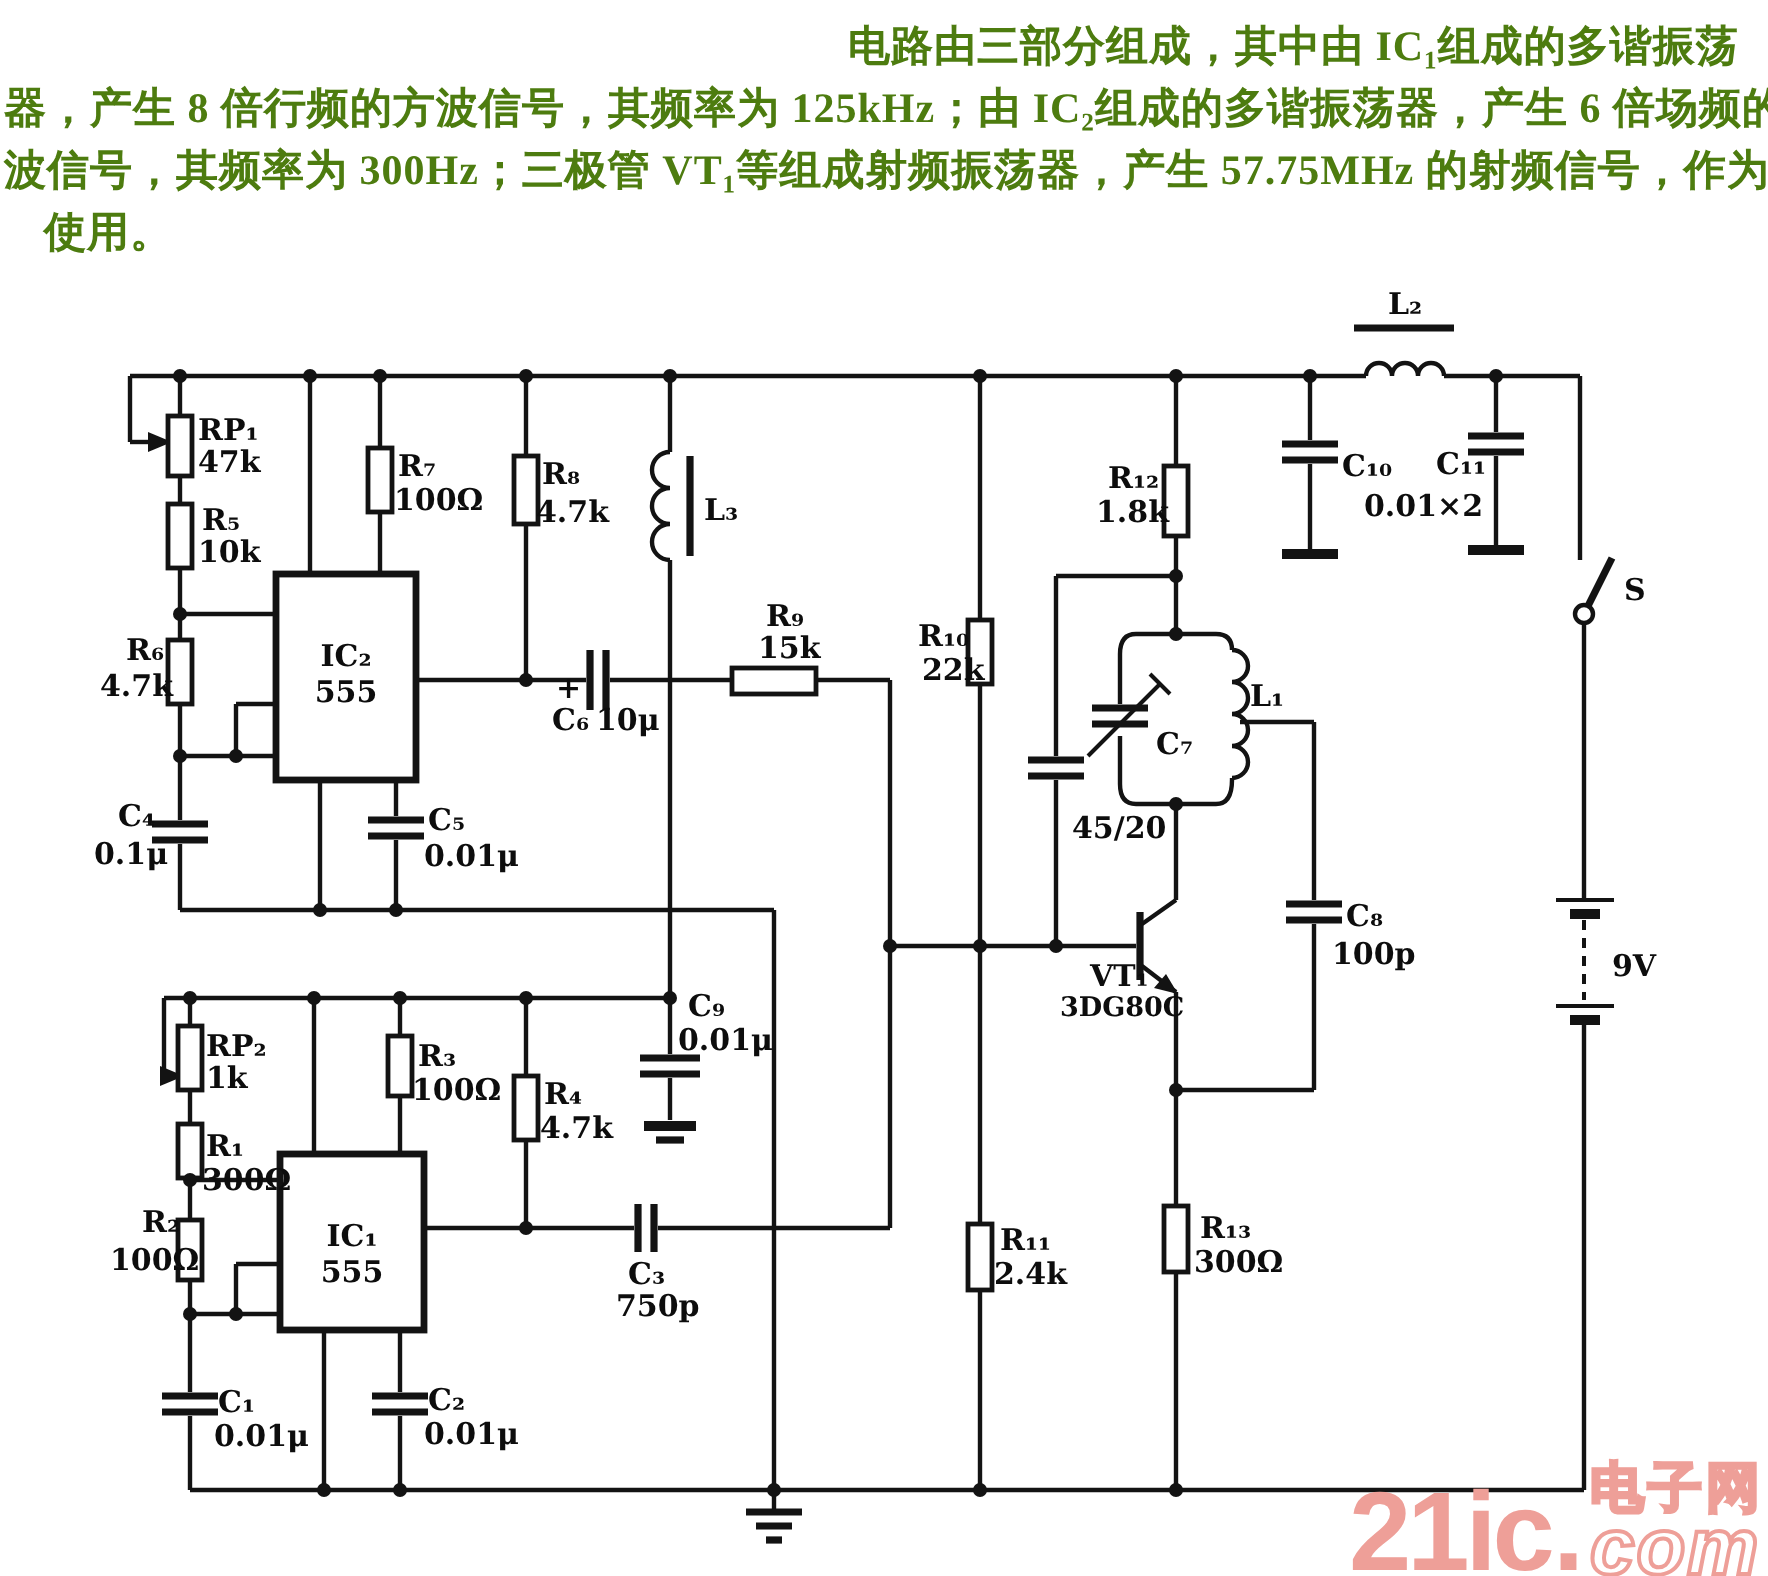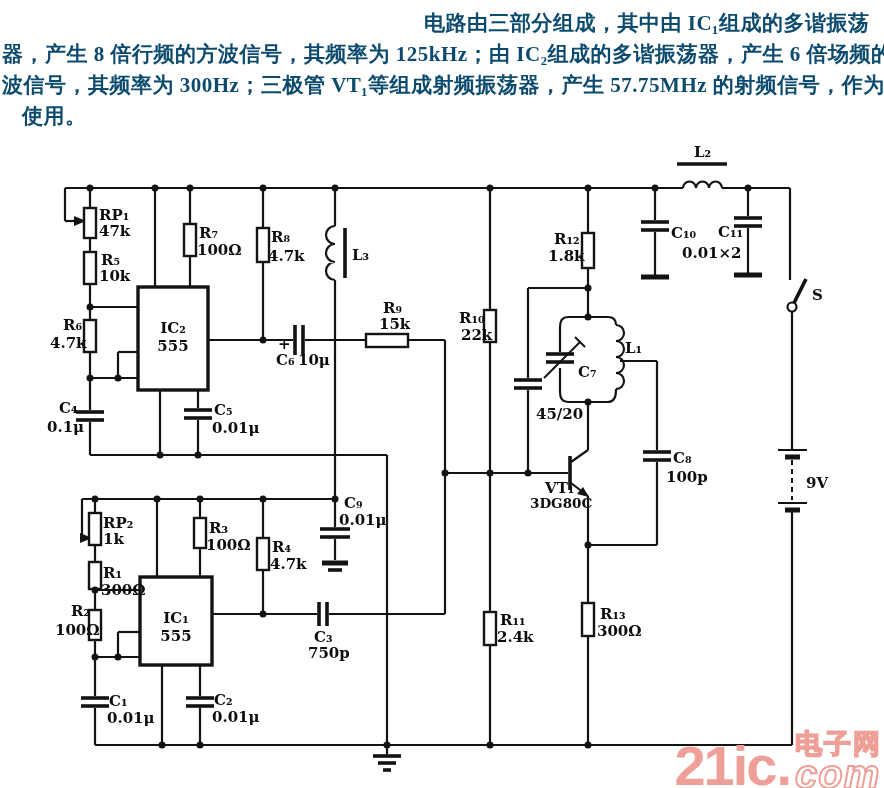--- a/index.html
+++ b/index.html
@@ -1,19 +1,19 @@
 <!DOCTYPE html>
 <html><head>
 <meta charset="utf-8">
 <style>
   html,body{margin:0;padding:0;background:#fff;}
   #page{position:relative;width:884px;height:788px;background:#ffffff;overflow:hidden;
         font-family:"Liberation Serif","DejaVu Serif",serif;color:#111;}
   .desc-line{position:absolute;white-space:pre;font-size:21px;font-weight:600;
-             font-family:"Liberation Serif","DejaVu Serif",serif;color:#0c4a6e;letter-spacing:.5px;}
+             font-family:"Liberation Serif","DejaVu Serif",serif;color:#4d7c0f;letter-spacing:.5px;}
   #desc1{left:424px;top:9px;}
   #desc2{left:2px;top:40px;}
   #desc3{left:2px;top:71px;}
   #desc4{left:2px;top:102px;margin-left:20px;}
   #schematic-svg{position:absolute;left:0;top:0;}
   svg text{font-family:"DejaVu Serif","DejaVu Sans",serif;font-size:15px;font-weight:700;fill:#0d0d0d;}
   svg text.small{font-size:13.5px;}
   .wire{stroke:#131313;stroke-width:2.2;fill:none;}
   .wire-thin{stroke:#131313;stroke-width:2;fill:none;}
   .comp{stroke:#131313;stroke-width:2.4;fill:#ffffff;}

